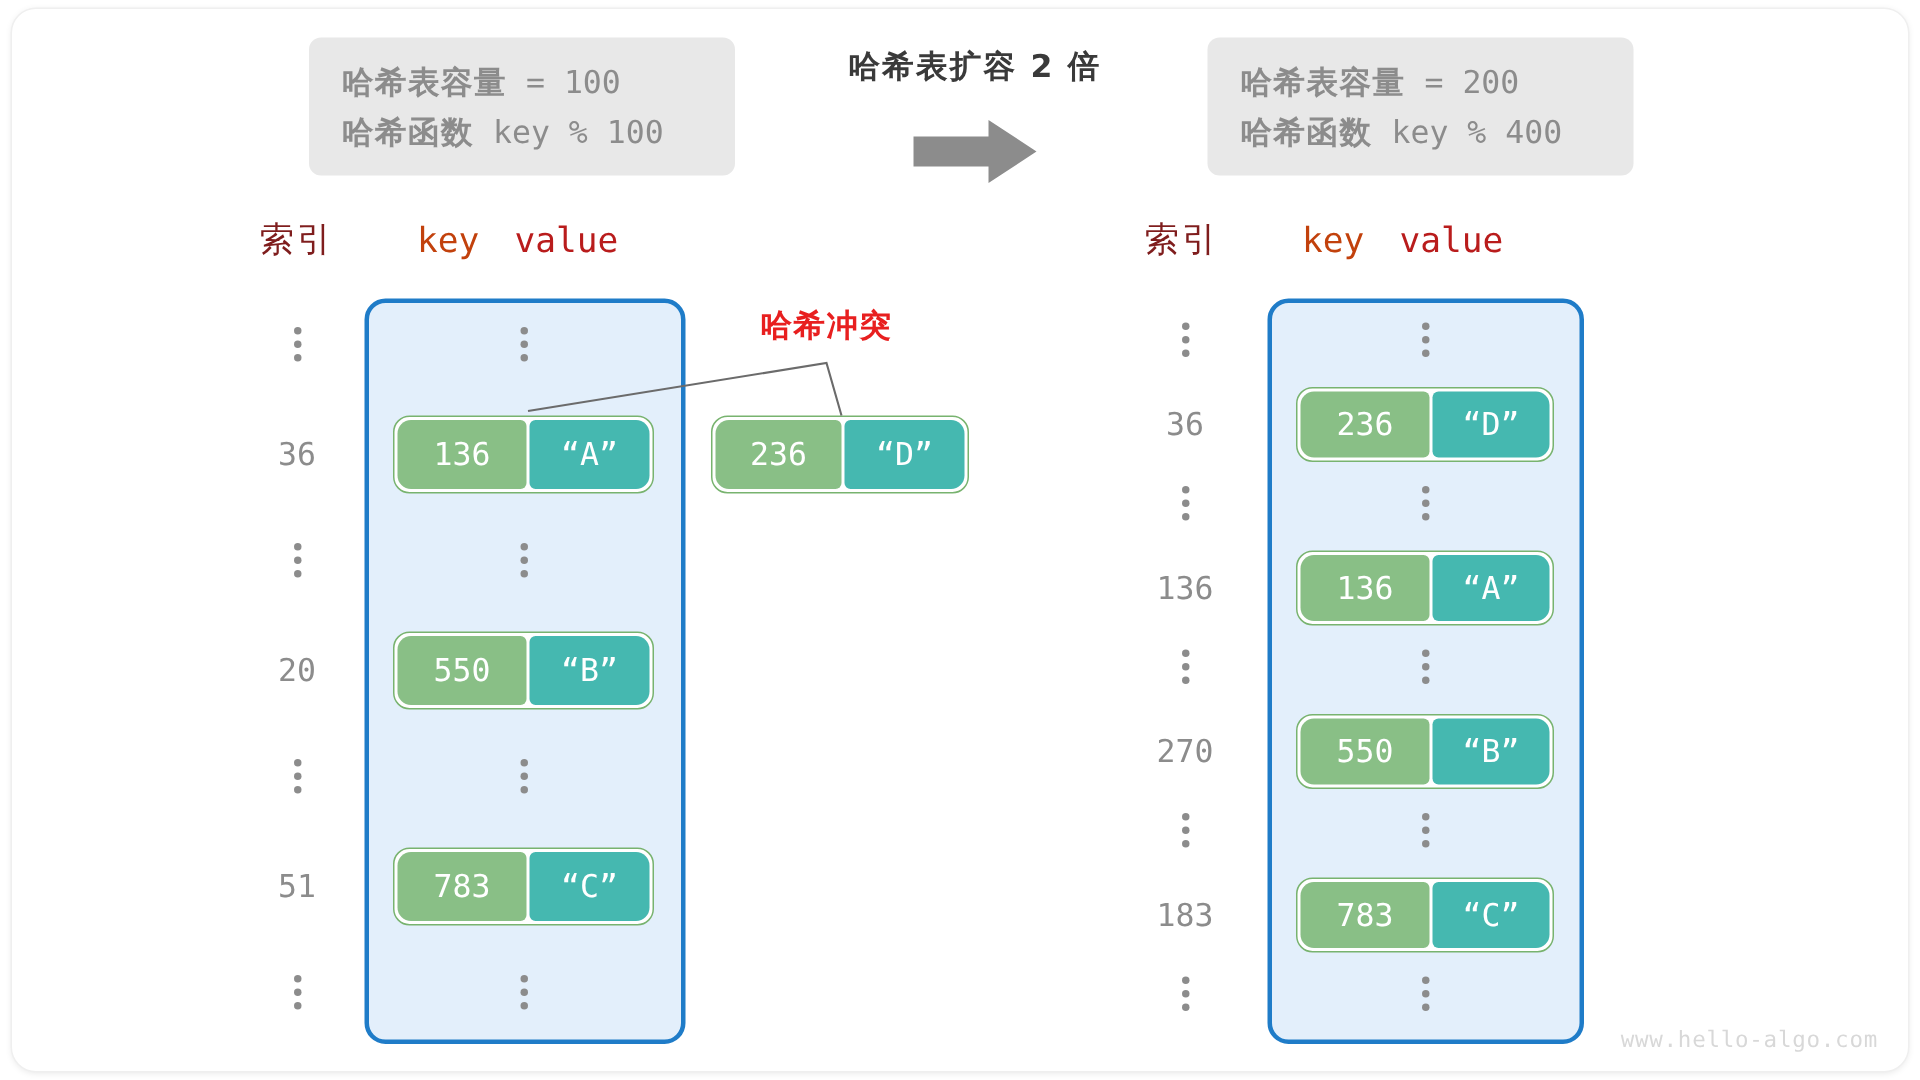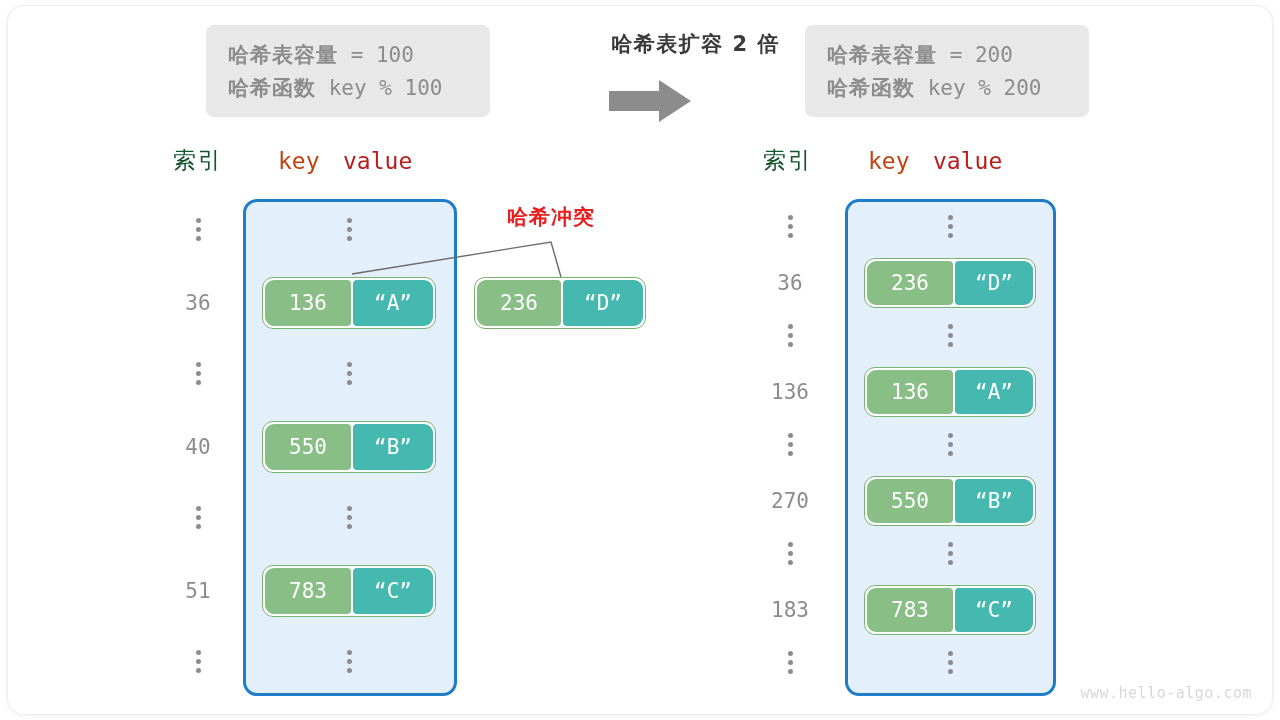--- a/index.html
+++ b/index.html
@@ -55,21 +55,21 @@
 
   #info-left  { left: 206px; top: 25px;  width: 284px; height: 92px; }
   #info-right { left: 805px; top: 25px;  width: 284px; height: 92px; }
 
   
   #center-title {
     position: absolute;
     left: 520px;
     top: 30px;
     width: 260px;
-    text-align: right;
+    text-align: center;
     font-family: "DejaVu Sans", sans-serif;
     font-weight: bold;
     font-size: 21px;
     letter-spacing: 1.5px;
     color: #3a3a3a;
     white-space: pre;
   }
   #arrow-wrap {
     position: absolute;
     left: 520px;
@@ -83,21 +83,21 @@
 
   
   .col-header {
     position: absolute;
     height: 30px;
     font-family: "DejaVu Sans Mono", monospace;
     font-size: 23px;
     line-height: 30px;
     white-space: pre;
   }
-  .hdr-index { color: #14532d; font-family: Liberation Serif, serif; letter-spacing: 2px; }
+  .hdr-index { color: #7f1d1d; font-family: Liberation Mono, monospace; letter-spacing: 2px; }
   .hdr-key   { color: #c2410c; }
   .hdr-value { color: #b91c1c; }
 
   
   .table-block {
     position: absolute;
     background: #e3effb;
     border: 3px solid #1f7cc8;
     border-radius: 14px;
     box-sizing: border-box;
@@ -209,21 +209,21 @@
 
   <div id="center-title">哈希表扩容 2 倍</div>
   <div id="arrow-wrap">
     <svg width="86" height="46" viewBox="0 0 86 46">
       <path d="M2 13 L52 13 L52 2 L84 23 L52 44 L52 33 L2 33 Z" fill="#8c8c8c"></path>
     </svg>
   </div>
 
   <div class="info-box" id="info-right">
     <div class="info-line"><span class="cjk">哈希表容量</span><span> = 200</span></div>
-    <div class="info-line"><span class="cjk">哈希函数</span><span> key % 200</span></div>
+    <div class="info-line"><span class="cjk">哈希函数</span><span> key % 400</span></div>
   </div>
 
   <div class="col-header hdr-index" style="left:158px; top:146px; width:80px; text-align:center;">索引</div>
   <div class="col-header hdr-key" style="left:278px; top:146px;">key</div>
   <div class="col-header hdr-value" style="left:343px; top:146px;">value</div>
 
   <div class="table-block" id="before-table" style="left:243px; top:199px; width:214px; height:497px;"></div>
 
   <div class="index-col" id="before-index-col" style="left:153px; top:199px;"></div>
   <div id="before-rows">
@@ -328,21 +328,21 @@
       <span></span>
       <span></span>
       <span></span>
     </div>
     <div class="index-cell" style="left: 153px; top: 293px;">36</div>
     <div class="dots" style="left: 153px; top: 362px;">
       <span></span>
       <span></span>
       <span></span>
     </div>
-    <div class="index-cell" style="left: 153px; top: 437px;">40</div>
+    <div class="index-cell" style="left: 153px; top: 437px;">20</div>
     <div class="dots" style="left: 153px; top: 506px;">
       <span></span>
       <span></span>
       <span></span>
     </div>
     <div class="index-cell" style="left: 153px; top: 581px;">51</div>
     <div class="dots" style="left: 153px; top: 650px;">
       <span></span>
       <span></span>
       <span></span>

